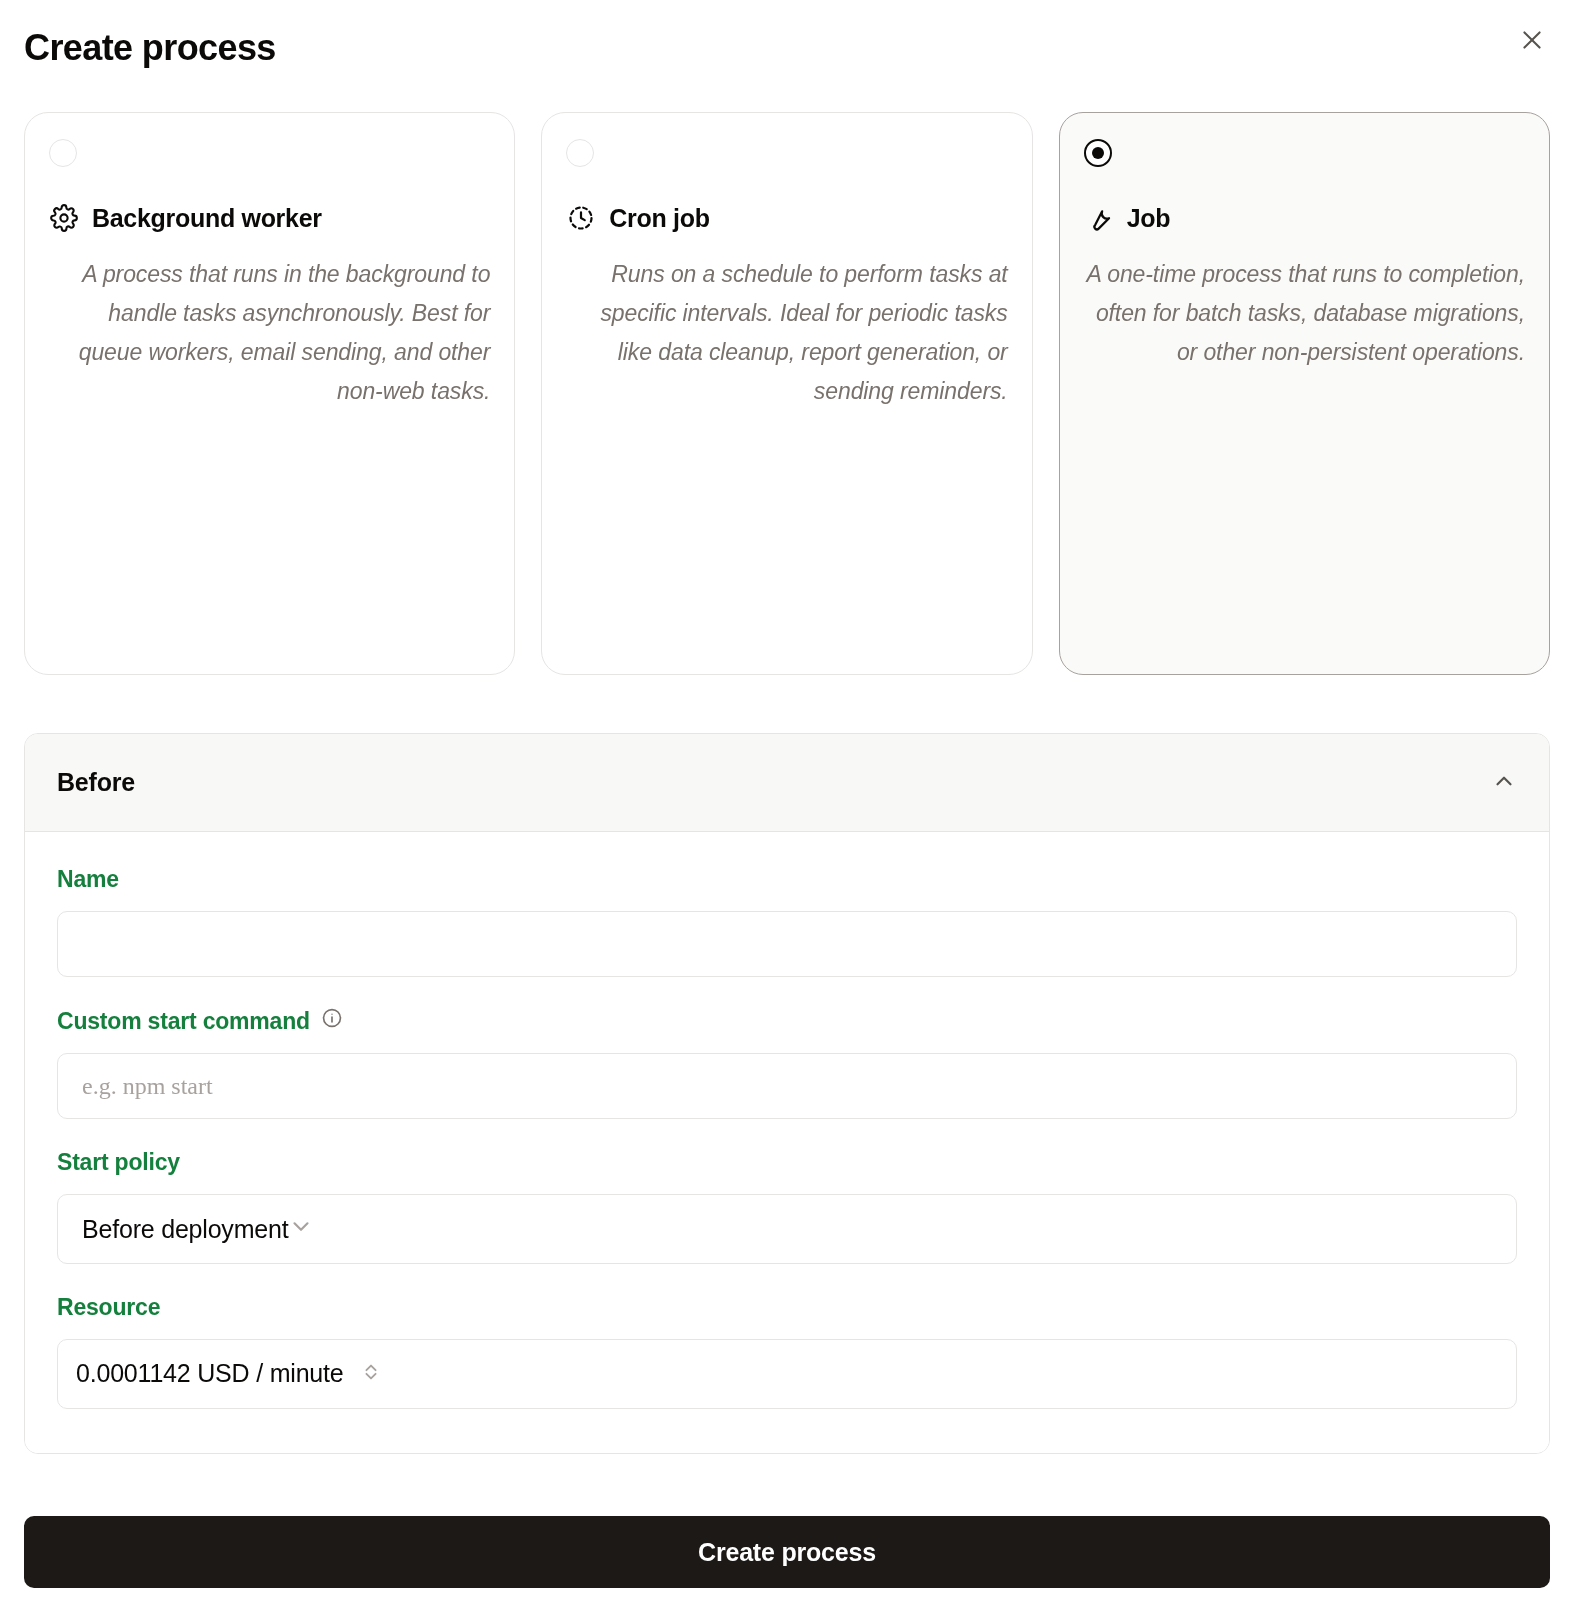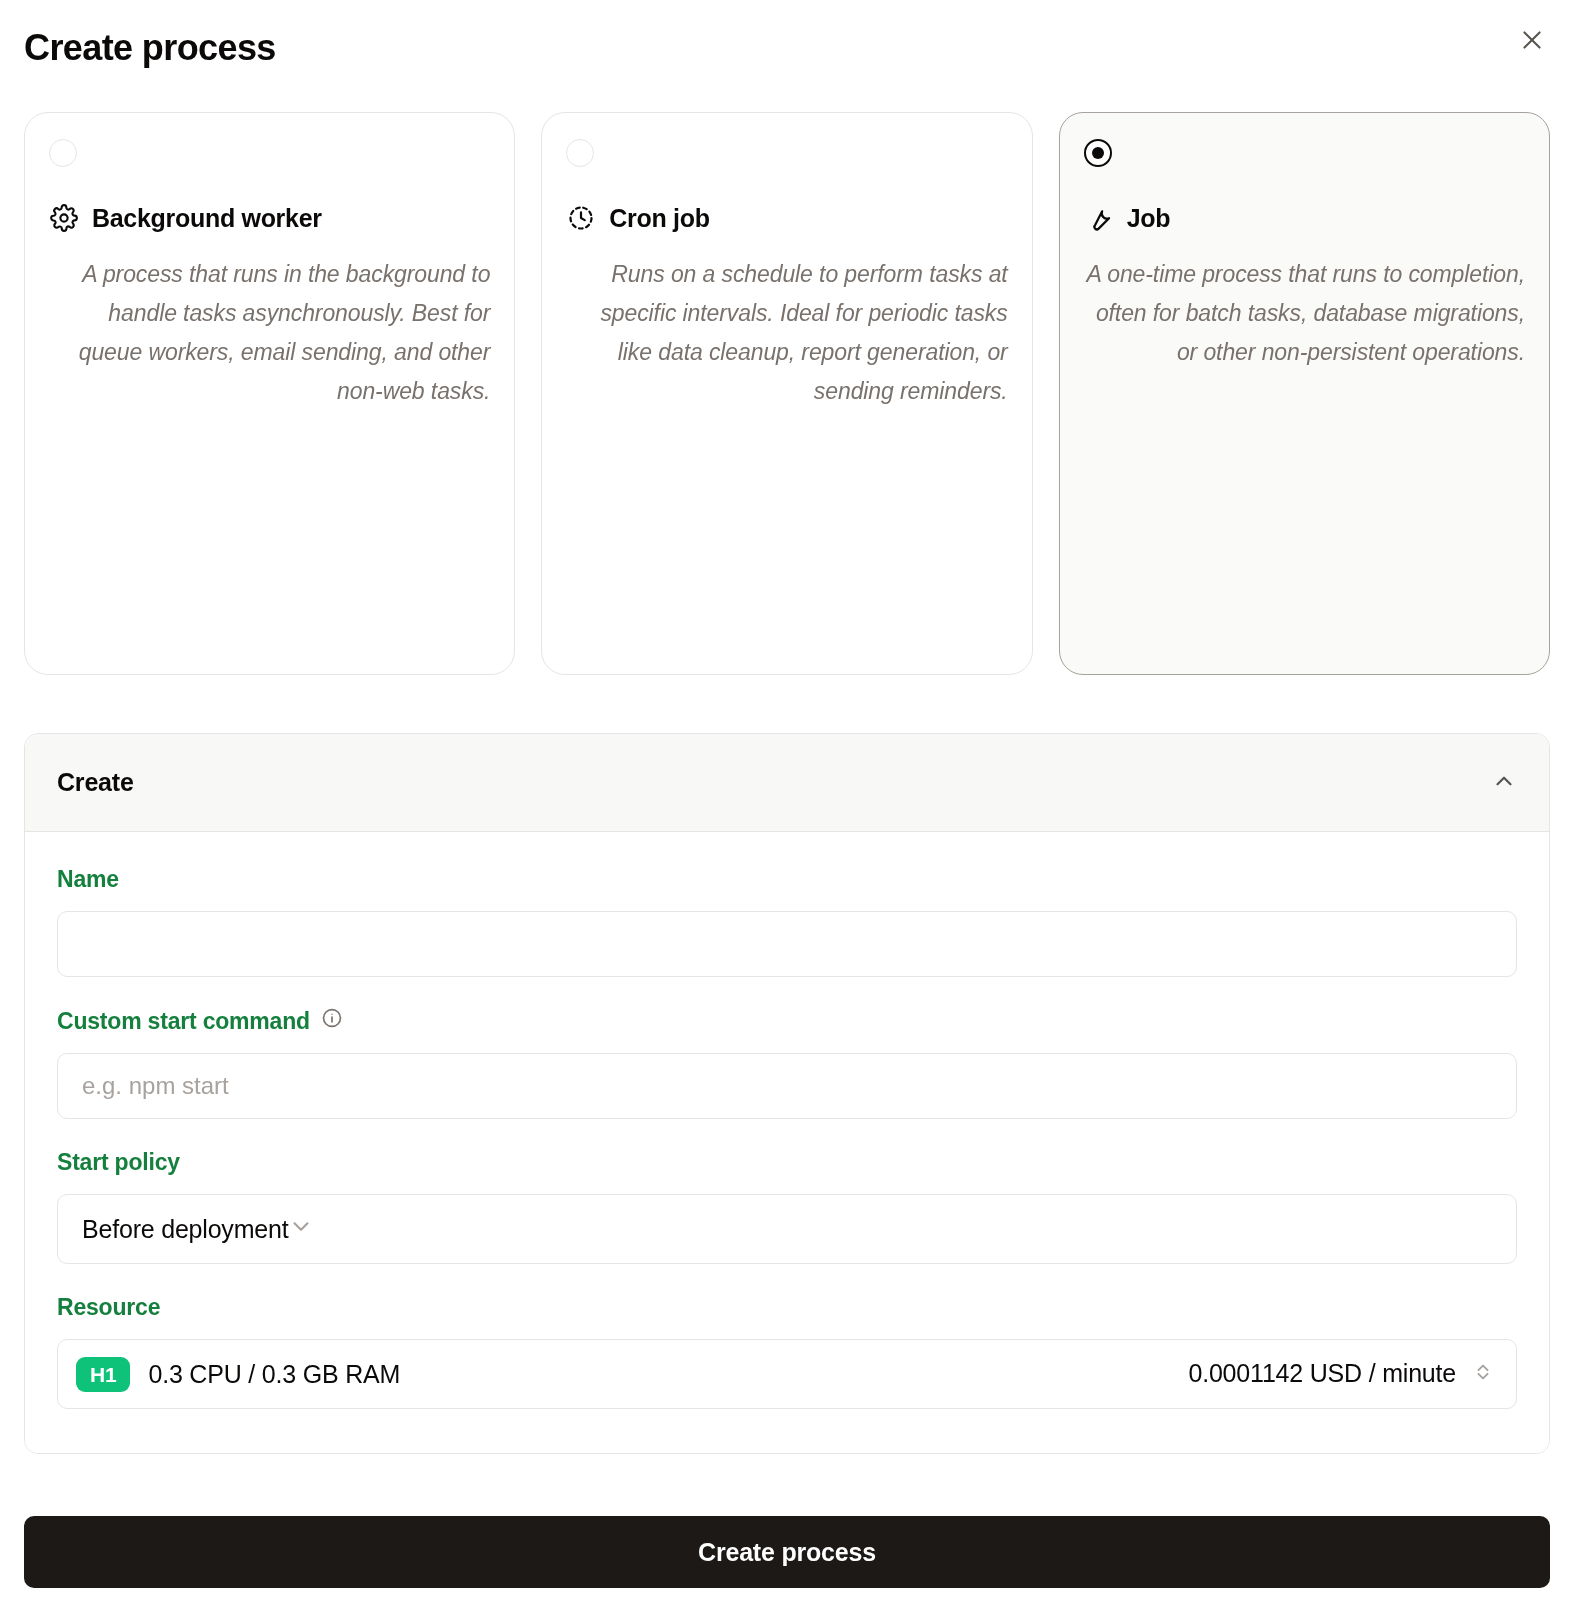--- a/index.html
+++ b/index.html
@@ -162,21 +162,21 @@
     letter-spacing: -0.2px;
     color: #15803d;
     margin-bottom: 18px;
   }
   .input {
     width: 100%;
     height: 66px;
     border: 1px solid #e7e5e4;
     border-radius: 10px;
     background: #ffffff;
-    font-family: Liberation Sans, sans-serif;
+    font-family: Liberation Serif, serif;
     font-size: 24px;
     color: #0c0a09;
     padding: 0 24px;
     outline: none;
   }
   .input::placeholder { color: #a8a29e; }
 
   .select-wrap { position: relative; }
   .select-box {
     width: 100%;
@@ -313,21 +313,21 @@
       <span class="card-title">Job</span>
     </div>
     <div class="card-desc">A one-time process that runs to completion, often for batch tasks, database migrations, or other non-persistent operations.</div>
   </div>
 
 </div>
 
 <div class="panel">
 
   <div class="panel-header">
-    <span class="panel-header-title">Create</span>
+    <span class="panel-header-title">Before</span>
     <span>
       <svg width="26" height="26" viewBox="0 0 24 24" fill="none" stroke="#57534e" stroke-width="2" stroke-linecap="round" stroke-linejoin="round">
         <polyline points="6 15 12 9 18 15"></polyline>
       </svg>
     </span>
   </div>
 
   <div class="panel-body">
 
     <div class="field">
@@ -359,24 +359,20 @@
               <polyline points="6 9.5 12 15.5 18 9.5"></polyline>
             </svg>
           </span>
         </div>
       </div>
     </div>
 
     <div class="field">
       <div class="field-label">Resource</div>
       <div class="resource-box">
-        <div class="resource-left">
-          <span class="badge">H1</span>
-          <span class="resource-text">0.3 CPU / 0.3 GB RAM</span>
-        </div>
         <div class="resource-right">
           <span class="price-text">0.0001142 USD / minute</span>
           <span>
             <svg width="22" height="26" viewBox="0 0 24 24" fill="none" stroke="#a8a29e" stroke-width="2" stroke-linecap="round" stroke-linejoin="round">
               <polyline points="7 10 12 5 17 10"></polyline>
               <polyline points="7 14 12 19 17 14"></polyline>
             </svg>
           </span>
         </div>
       </div>

